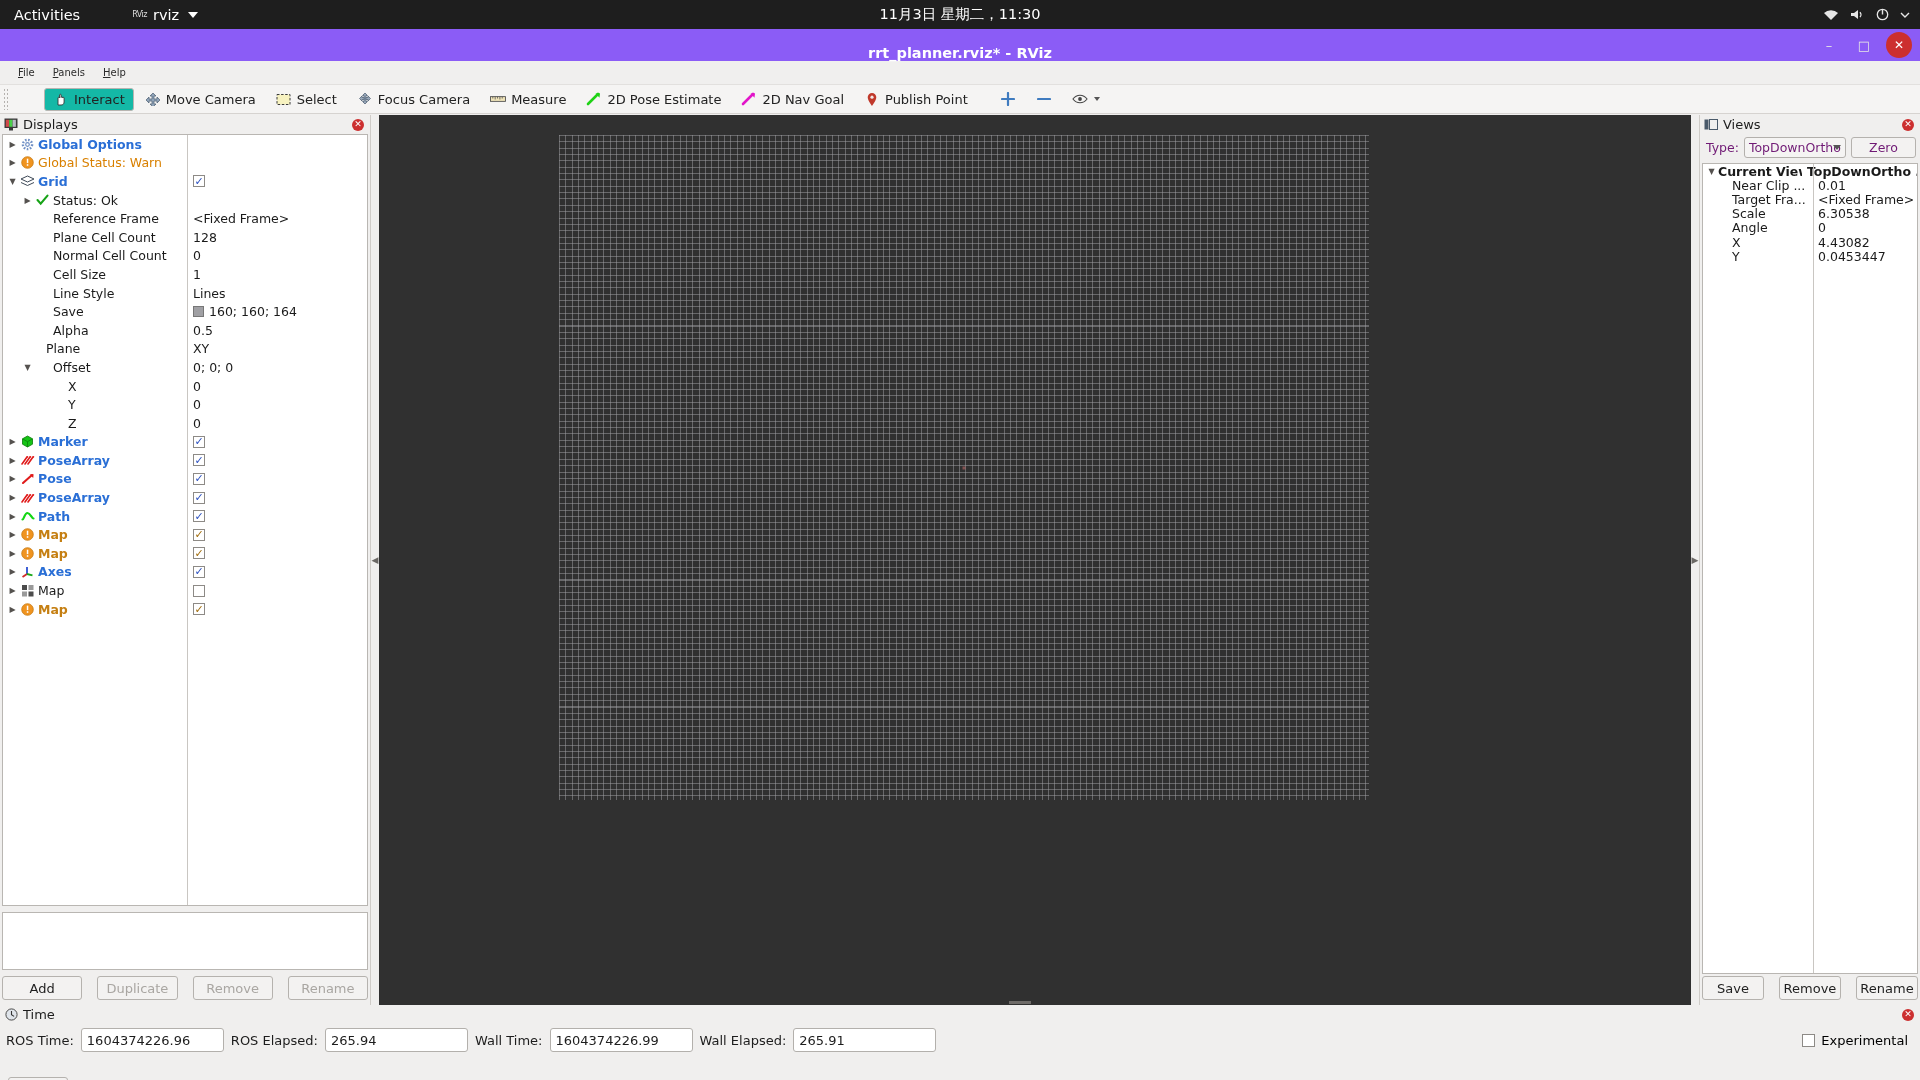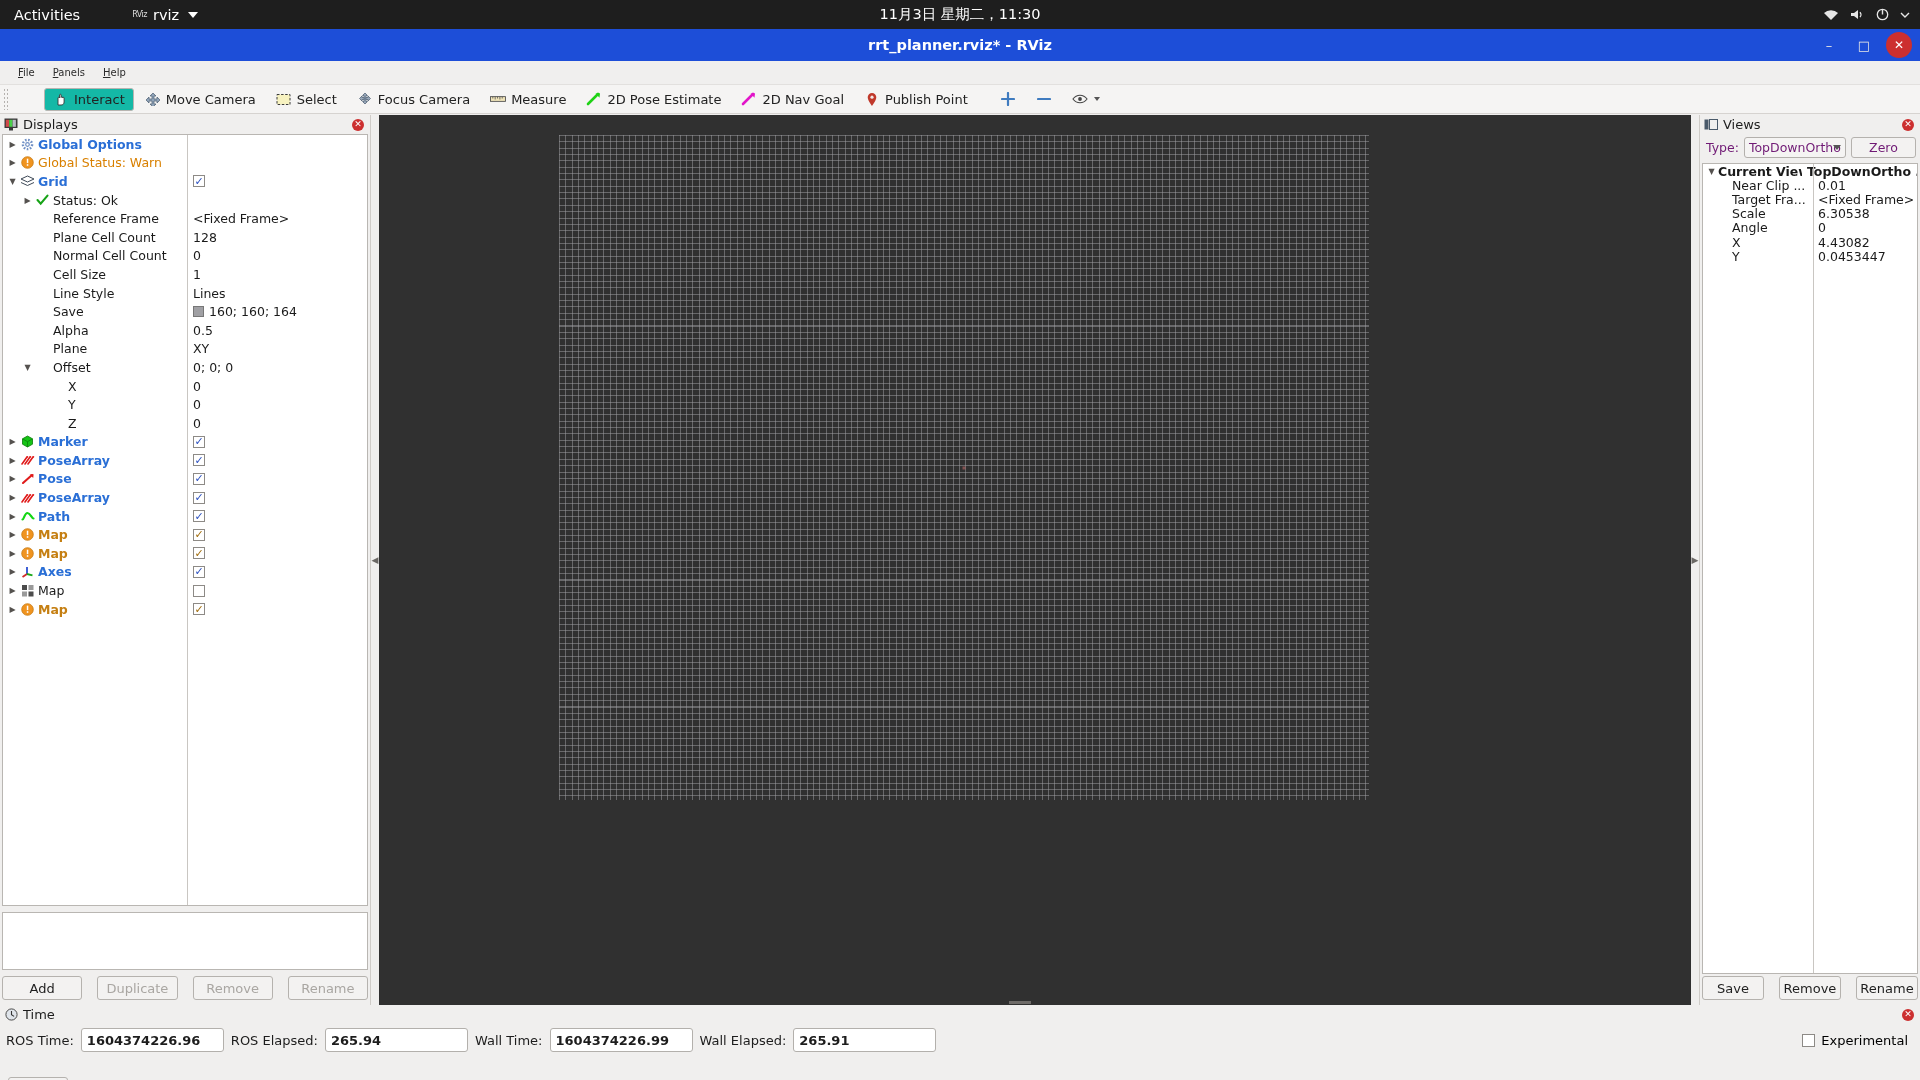--- a/index.html
+++ b/index.html
@@ -42,22 +42,22 @@
 
   
   #rviz-window {
     position: absolute; top: 29px; left: 0; width: 1920px; height: 1051px;
     background: #f0efee;
   }
 
   
   #titlebar {
     position: relative; height: 32px; width: 100%;
-    background: #1d4ed8;
-    display: flex; align-items: center; justify-content: center;
+    background: #8b5cf6;
+    display: flex; align-items: flex-end; justify-content: center;
   }
   #titlebar .ttl {
     color: #ffffff; font-size: 14.5px; font-weight: bold;
   }
   #win-controls {
     position: absolute; right: 8px; top: 0; height: 32px;
     display: flex; align-items: center; gap: 9px;
   }
   .wc {
     width: 26px; height: 26px; border-radius: 50%;
@@ -230,21 +230,21 @@
   .time-header {
     height: 19px; display: flex; align-items: center; gap: 5px;
     font-size: 13px; padding-left: 5px; position: relative; color: #1d1d1d;
   }
   .time-fields {
     display: flex; align-items: center; gap: 7px; padding: 4px 6px 0 6px;
     font-size: 13px; color: #1d1d1d;
   }
   .tfield {
     height: 24px; width: 143px; background: #ffffff; border: 1px solid #b3b0ac;
-    border-radius: 3px; display: flex; align-items: center; padding: 9px 5px; font-size: 13px; font-weight: bold;
+    border-radius: 3px; display: flex; align-items: center; padding: 9px 5px; font-size: 13px;
   }
   .exp-wrap { position: absolute; right: 12px; top: 28px; display: flex; align-items: center; gap: 6px; font-size: 13px; }
   .exp-cbx { width: 13px; height: 13px; border: 1px solid #8d8a86; background: #fff; }
 
   
   #statusbar {
     position: absolute; left: 0; top: 1039px; width: 1920px; height: 41px;
     background: #f0efee; display: flex; align-items: center; padding-left: 8px;
     font-size: 13px; color: #1f1f1f; gap: 9px;
   }
@@ -543,21 +543,21 @@
               <div class="tname" style="padding-left: 18px;">
                 <span class="arrow"></span>
                 <span class="ticon"></span>
                 <span class="tlabel ">Alpha</span>
               </div>
               <div class="tval">
                 <span>0.5</span>
               </div>
             </div>
             <div class="trow">
-              <div class="tname" style="padding-left: 18px;">
+              <div class="tname" style="padding-left: 11px;">
                 <span class="arrow"></span>
                 <span class="ticon"></span>
                 <span class="tlabel ">Plane</span>
               </div>
               <div class="tval">
                 <span>XY</span>
               </div>
             </div>
             <div class="trow">
               <div class="tname" style="padding-left: 18px;">

